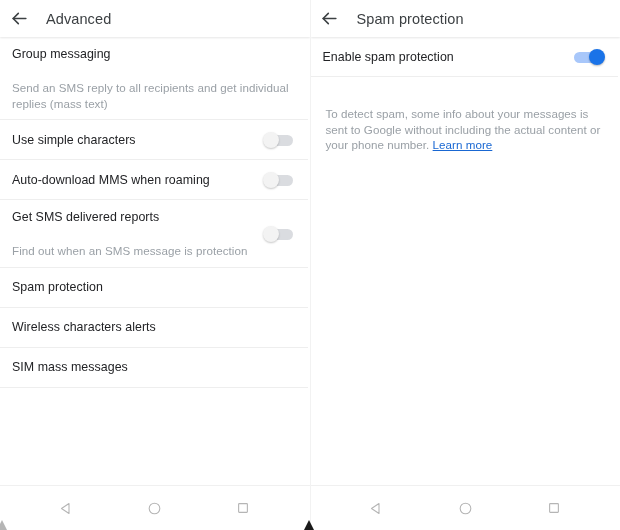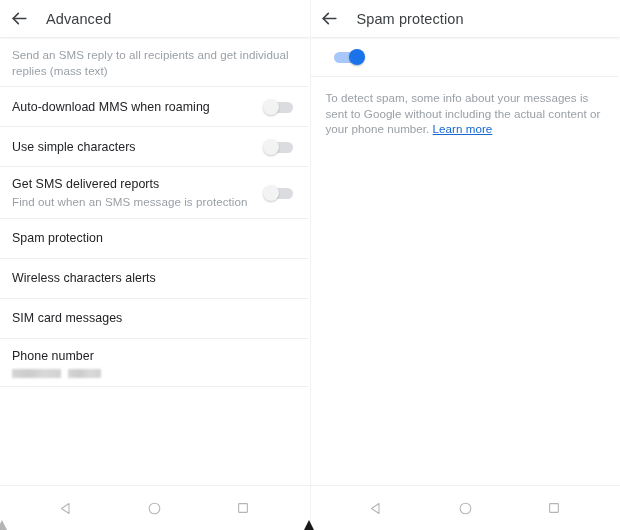--- a/index.html
+++ b/index.html
@@ -95,21 +95,21 @@
   .row-title {
     font-size: 12.4px;
     color: #222326;
     line-height: 17px;
     letter-spacing: 0.05px;
   }
   .row-sub {
     font-size: 11.6px;
     color: #9aa0a6;
     line-height: 15.5px;
-    margin-top: 1px;
+    margin-top: 17px;
     letter-spacing: 0.05px;
   }
 
   
   .switch {
     position: relative;
     width: 33px;
     height: 20px;
     flex-shrink: 0;
     margin-left: 10px;
@@ -160,20 +160,21 @@
 
   
   .info-block {
     padding: 13px 15px 0 15px;
   }
   .info-text {
     font-size: 11.6px;
     line-height: 15.5px;
     color: #9aa0a6;
     letter-spacing: 0.04px;
+    margin-top: 16px;
   }
   .link {
     color: #1967d2;
     text-decoration: underline;
     cursor: pointer;
   }
 
   
   .navbar {
     height: 45px;
@@ -227,38 +228,39 @@
           </svg>
         </span>
       </div>
       <div class="appbar-title">Advanced</div>
     </div>
 
     <div class="list">
 
       <div class="row">
         <div class="row-texts">
+          <div class="row-title">Group messaging</div>
           <div class="row-sub">Send an SMS reply to all recipients and get individual replies (mass text)</div>
         </div>
       </div>
 
 
       <div class="row">
         <div class="row-texts">
-          <div class="row-title">Auto-download MMS when roaming</div>
+          <div class="row-title">Use simple characters</div>
         </div>
         <div class="switch">
           <span class="track"></span>
           <span class="knob"></span>
         </div>
       </div>
 
       <div class="row">
         <div class="row-texts">
-          <div class="row-title">Use simple characters</div>
+          <div class="row-title">Auto-download MMS when roaming</div>
         </div>
         <div class="switch">
           <span class="track"></span>
           <span class="knob"></span>
         </div>
       </div>
 
       <div class="row">
         <div class="row-texts">
           <div class="row-title">Get SMS delivered reports</div>
@@ -277,33 +279,24 @@
       </div>
 
       <div class="row">
         <div class="row-texts">
           <div class="row-title">Wireless characters alerts</div>
         </div>
       </div>
 
       <div class="row">
         <div class="row-texts">
-          <div class="row-title">SIM card messages</div>
-        </div>
-      </div>
-
-      <div class="row">
-        <div class="row-texts">
-          <div class="row-title">Phone number</div>
-          <div class="redacted">
-            <span class="blk-a"></span>
-            <span class="blk-b"></span>
-          </div>
-        </div>
-      </div>
+          <div class="row-title">SIM mass messages</div>
+        </div>
+      </div>
+
 
     </div>
 
     <div class="navbar">
       <div class="nav-btn">
         <span>
           <svg width="15" height="15" viewBox="0 0 24 24" fill="none" stroke="#b5b5b5" stroke-width="1.7" stroke-linejoin="round">
             <polygon points="16,4 4,12 16,20"></polygon>
           </svg>
         </span>
@@ -337,20 +330,23 @@
             <polyline points="10.5,5.5 4,12 10.5,18.5"></polyline>
           </svg>
         </span>
       </div>
       <div class="appbar-title">Spam protection</div>
     </div>
 
     <div class="list">
 
       <div class="row">
+        <div class="row-texts">
+          <div class="row-title">Enable spam protection</div>
+        </div>
         <div class="switch on">
           <span class="track"></span>
           <span class="knob"></span>
         </div>
       </div>
 
       <div class="info-block">
         <div class="info-text"><span>To detect spam, some info about your messages is sent to Google without including the actual content or your phone number. </span><span class="link">Learn more</span></div>
       </div>
 

